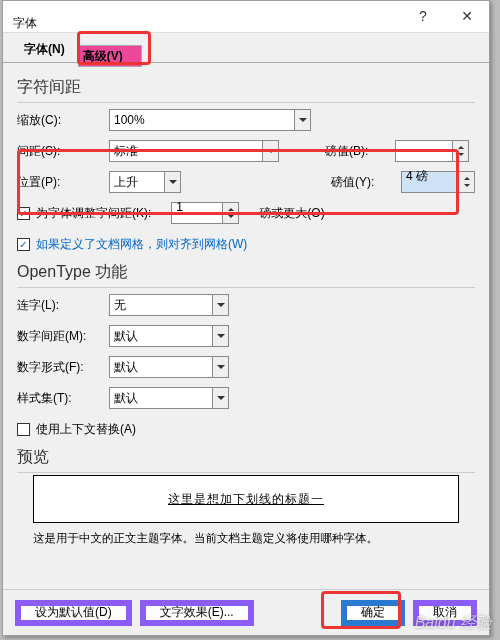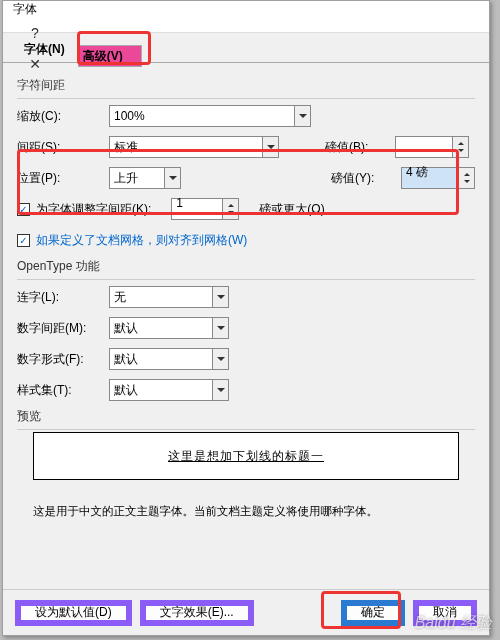--- a/index.html
+++ b/index.html
@@ -1,18 +1,18 @@
 <!DOCTYPE html>
 <html><head>
 <meta charset="utf-8">
 <style>
   *{box-sizing:border-box;font-family:"Microsoft YaHei",Tahoma,sans-serif;font-size:12px;}
   body{margin:0;background:#bdbdbd;width:500px;height:640px;overflow:hidden;position:relative;}
   .dialog{position:absolute;left:2px;top:0;width:488px;height:636px;background:#f0f0f0;border:1px solid #9e9e9e;box-shadow:2px 2px 4px rgba(0,0,0,.3);}
-  .titlebar{height:32px;background:#fff;display:flex;align-items:flex-start;padding:0 0 0 10px;border-bottom:1px solid #ddd;flex-direction:column;}
+  .titlebar{height:32px;background:#fff;display:flex;align-items:flex-end;padding:0 0 0 10px;border-bottom:1px solid #ddd;}
   .titlebar .t{flex:1;font-size:12px;}
   .tbtn{width:44px;height:31px;text-align:center;line-height:31px;font-size:14px;color:#333;}
   .tabs{display:flex;align-items:flex-end;height:30px;padding-left:8px;background:#f0f0f0;}
   .tab{padding:5px 12px;border:1px solid transparent;border-bottom:none;cursor:default;font-weight:bold;}
   .tab.sel{background:#ec4899;border-color:#aaa;position:relative;top:4px;}
   .tabbar-line{border-bottom:1px solid #aaa;margin-top:-1px;}
   .hlA{position:absolute;border:3px solid #e33;border-radius:4px;pointer-events:none;}
   .content{padding:10px 14px 0 14px;}
   .row{display:flex;align-items:center;height:28px;margin:3px 0;gap:14px;}
   .lab{width:78px;text-align:left;}
@@ -21,28 +21,28 @@
   .sel .arrow::after{content:"";margin:auto;border:4px solid transparent;border-top-color:#333;position:relative;top:2px;}
   .spin{height:22px;border:1px solid #888;background:#fff;display:inline-flex;align-items:center;position:relative;padding:0 18px 12px 4px;}
   .spin .btns div{flex:1;display:flex;align-items:center;justify-content:center;}
   .spin .btns div::after{content:"";border:3px solid transparent;}
   .spin .btns .up::after{border-bottom-color:#333;}
   .spin .btns .dn::after{border-top-color:#333;}
   .chk{display:inline-flex;align-items:center;gap:6px;}
   .chk .box{width:13px;height:13px;border:1px solid #333;background:#fff;display:flex;align-items:center;justify-content:center;font-size:10px;color:#0066cc;}
   .link{color:#0066cc;}
   .group-line{border-top:1px solid #ccc;margin:4px 0 2px 0;}
-  .preview{margin:2px 16px 22px 16px;height:48px;border:1px solid #000;background:#fff;display:flex;align-items:center;justify-content:center;font-size:24px;text-decoration:underline;letter-spacing:1px;}
+  .preview{margin:2px 16px 6px 16px;height:48px;border:1px solid #000;background:#fff;display:flex;align-items:center;justify-content:center;font-size:24px;text-decoration:underline;letter-spacing:1px;}
   .note{padding:2px 16px;font-size:11.5px;}
   .bbar{position:absolute;left:0;right:0;bottom:0;height:46px;border-top:1px solid #ccc;background:#f0f0f0;display:flex;align-items:center;padding:0 12px;gap:8px;}
   .btn{height:26px;padding:0 14px;border:6px solid #8b5cf6;background:#fdfdfd;display:inline-flex;align-items:center;}
   .btn.def{border-color:#2a7ad2;}
   .spacer{flex:1;}
   .wm{position:absolute;right:8px;bottom:6px;color:rgba(255,255,255,.65);font-size:16px;font-style:italic;pointer-events:none;text-shadow:0 0 3px rgba(0,0,0,.4);}
-  .hdr{font-size:12px;color:#333;margin:4px 0 2px 0;}
+  .hdr{font-size:16px;color:#333;margin:4px 0 2px 0;}
 </style>
 </head>
 <body>
 
 <div class="dialog">
   <div class="titlebar">
     <span class="t">字体</span>
     <div class="tbtn">?</div>
     <div class="tbtn">✕</div>
   </div>
@@ -149,20 +149,26 @@
           <span class="arrow"></span>
         </div>
       </div>
     <div class="row">
         <span class="lab">样式集(T):</span>
         <div class="sel" style="width:120px">
           <span>默认</span>
           <span class="arrow"></span>
         </div>
       </div>
+    <div class="row">
+        <label class="chk">
+          <span class="box"></span>
+          <span>使用上下文替换(A)</span>
+        </label>
+      </div>
 
     <div class="hdr">预览</div>
     <div class="group-line"></div>
     <div class="preview">
         <span>这里是想加下划线的标题一</span>
       </div>
     <div class="note">这是用于中文的正文主题字体。当前文档主题定义将使用哪种字体。</div>
   </div>
 
   <div class="bbar">

